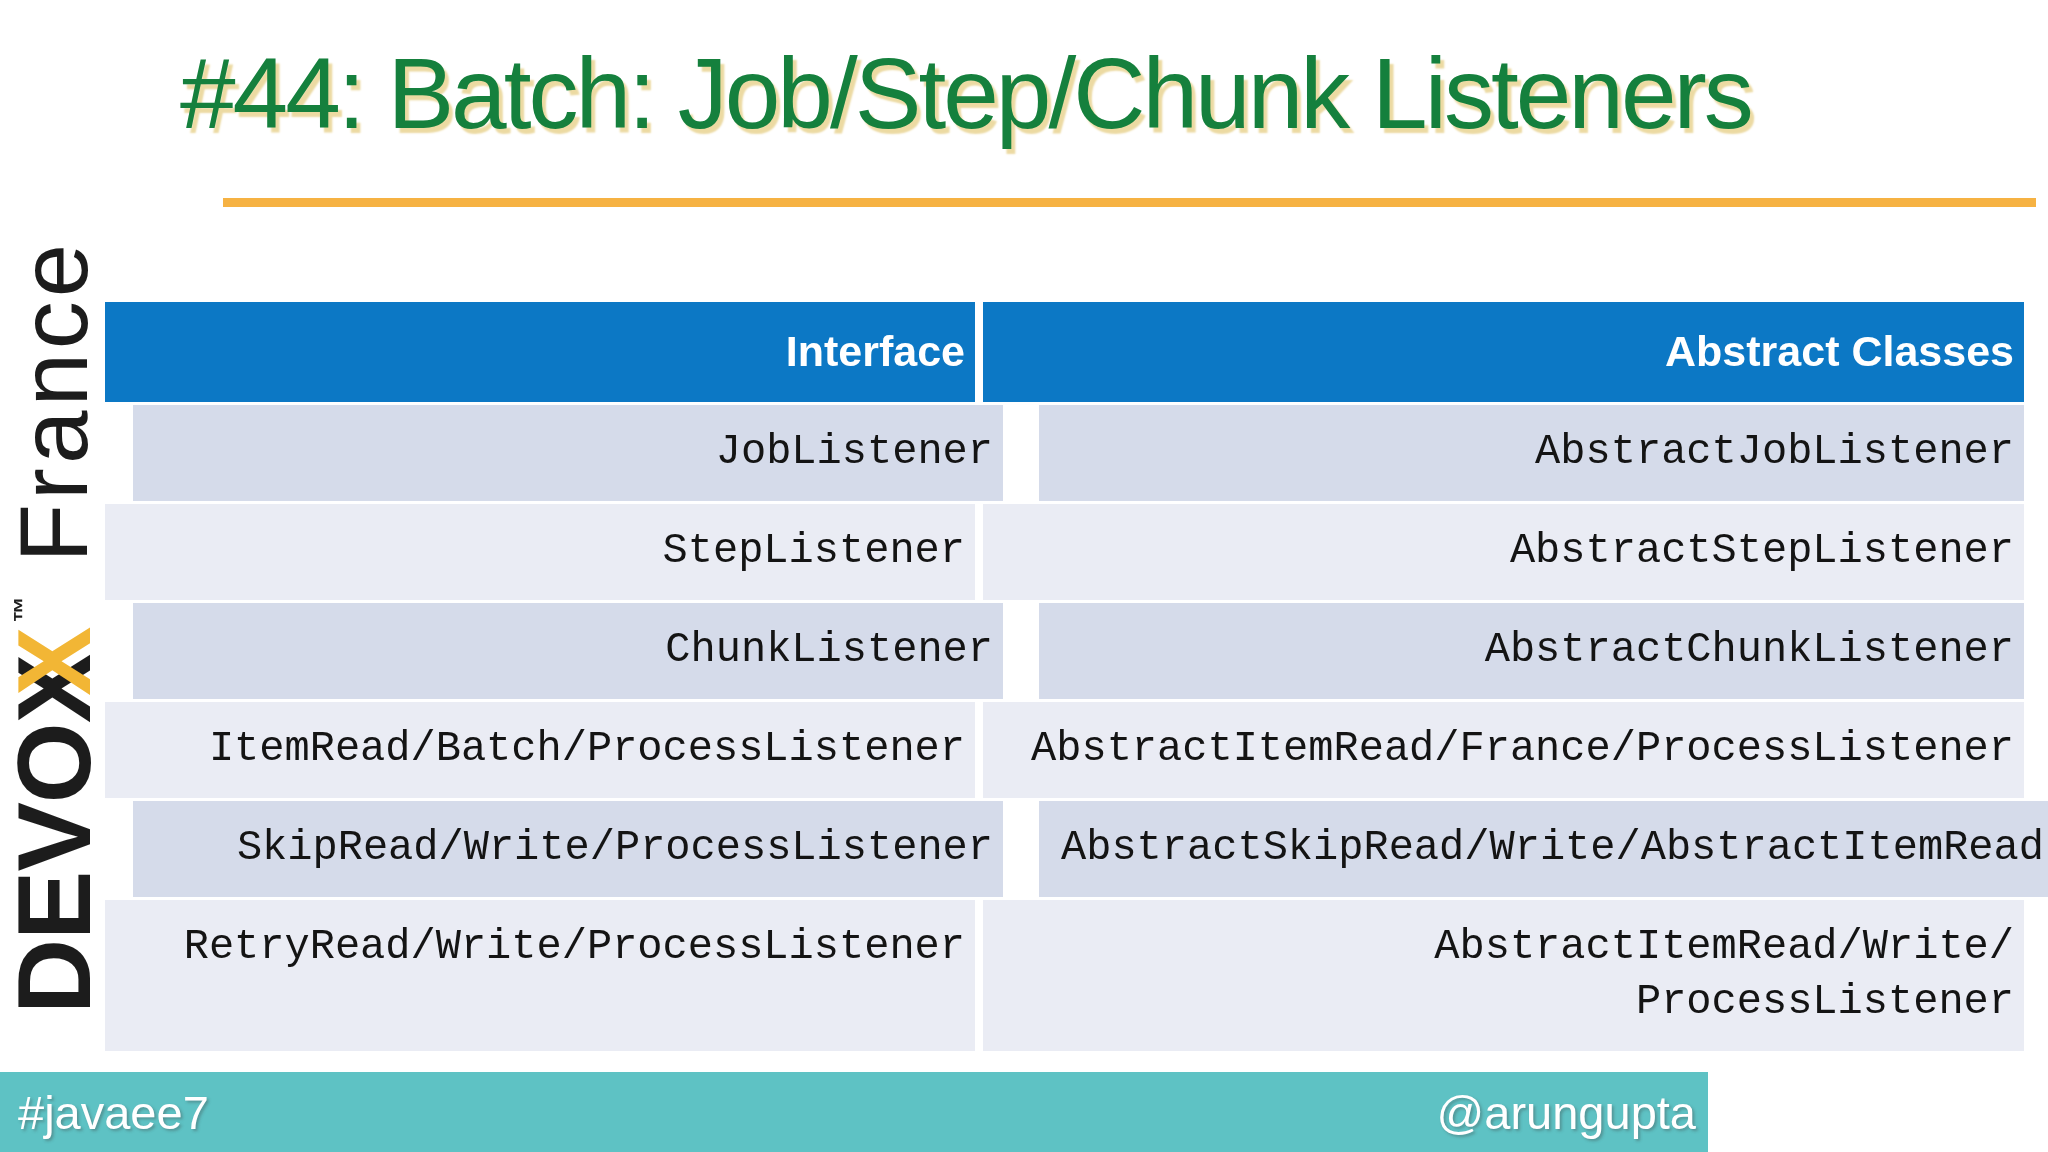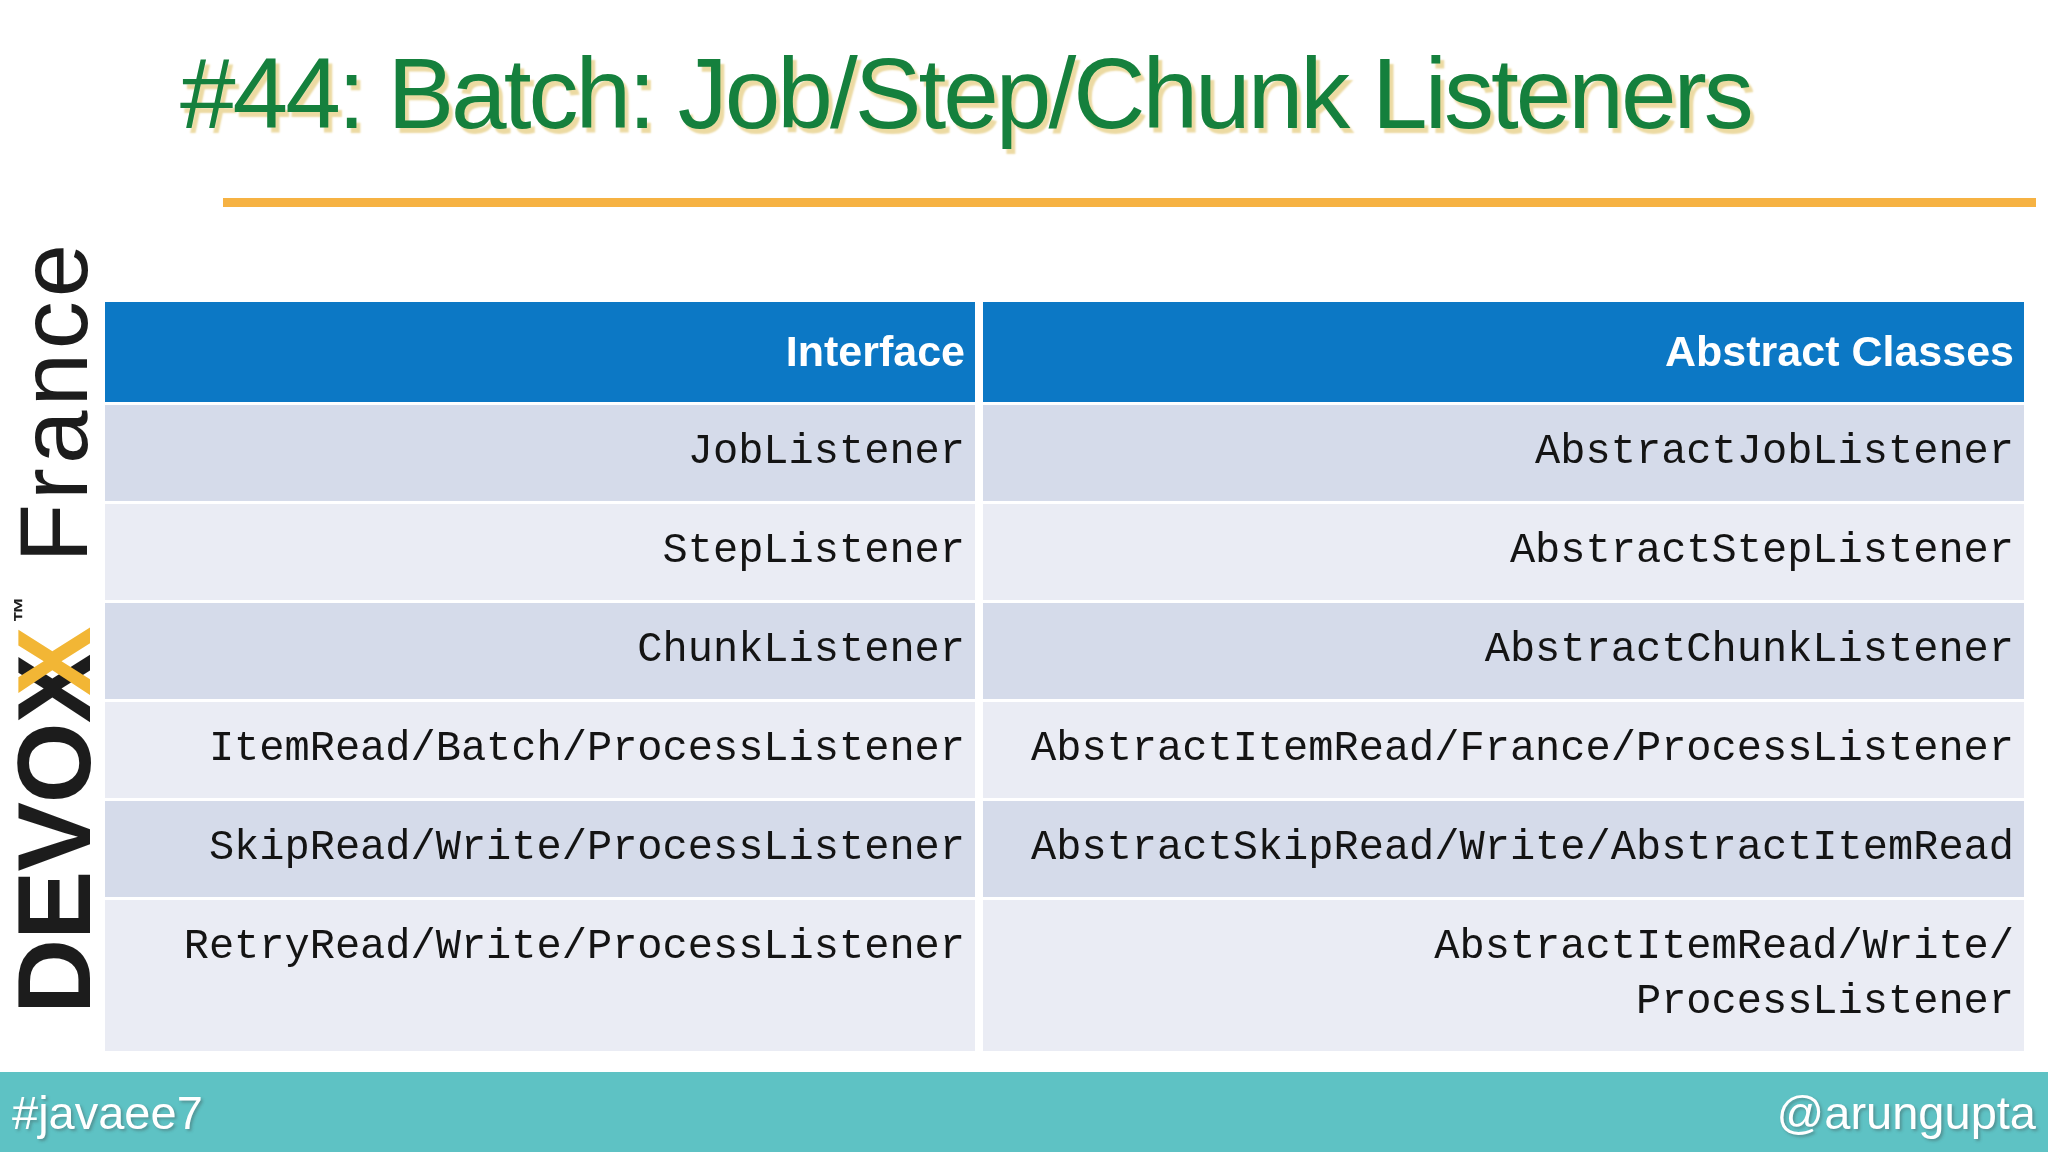--- a/index.html
+++ b/index.html
@@ -54,29 +54,29 @@
     padding:20px 10px 21px 22px; white-space:pre-line;
   }
   .c1{width:870px; flex:0 0 870px;}
   .c2{flex:1;}
   .thead .tcell{
     font-family:"Liberation Sans", sans-serif;
     font-weight:700; font-size:43px; color:#ffffff;
     background:var(--header-blue);
     padding-top:22px; padding-bottom:23px;
   }
-  .trow.dark .tcell{background:var(--row-dark);}
+  .trow.dark .tcell{background:var(--row-dark);margin-left:28px;}
   .trow.light .tcell{background:var(--row-light);}
 
   
   .footer{
-    position:absolute; left:0; top:1072px; width:2048px; height:80px;
+    position:absolute; left:0; top:1072px; width:1708px; height:80px;
     background:var(--footer-teal);
     display:flex; justify-content:space-between; align-items:center;
-    padding:0 12px 0 12px;
+    padding:0 12px 0 18px;
   }
   .footer span{
     color:#ffffff; font-size:47px; font-weight:400;
     text-shadow:2px 2px 3px rgba(60,60,60,0.35);
   }
 </style>
 </head>
 <body>
 
 <div class="slide">

